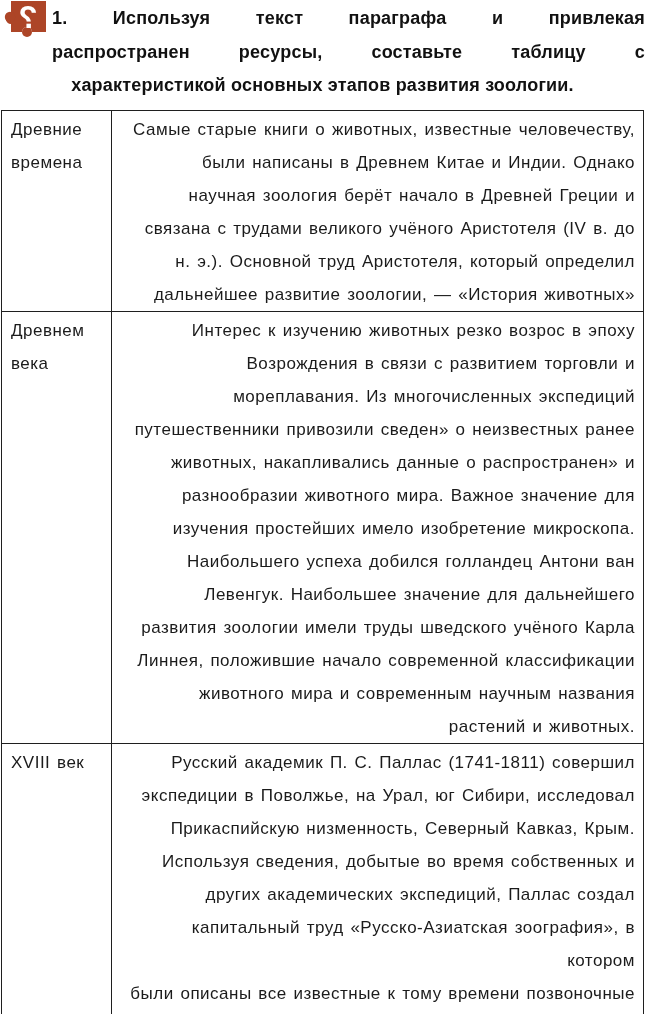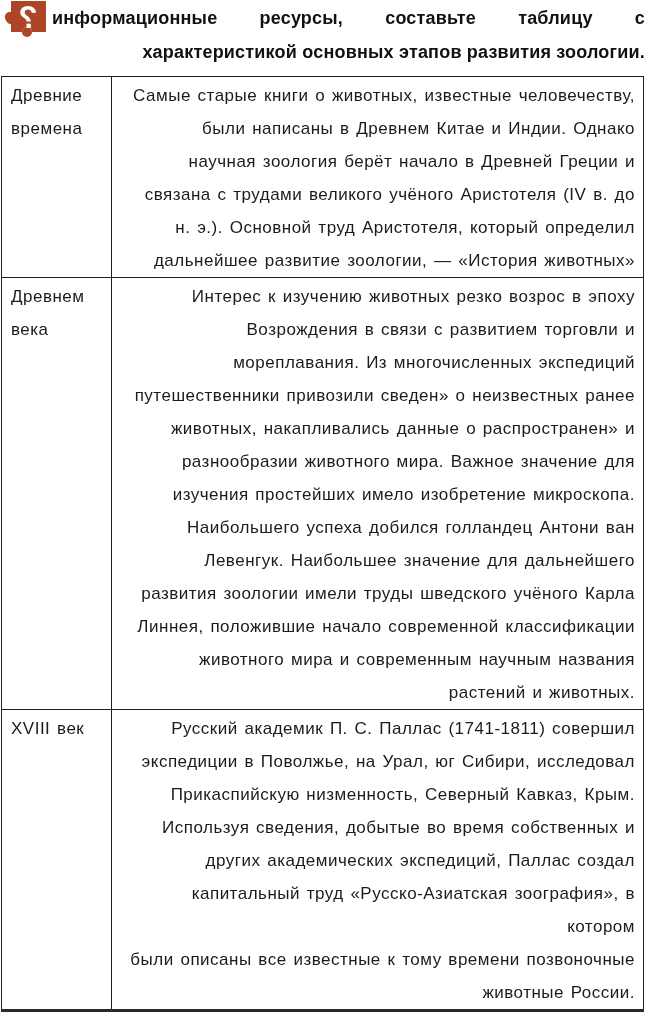--- a/index.html
+++ b/index.html
@@ -33,21 +33,21 @@
   }
 
   
   header { position:relative; padding-top:2px; }
   .logo { position:absolute; left:3px; top:1px; width:43px; height:37px; }
   .h-line {
     font-weight:700; font-size:18px; line-height:33.5px;
     letter-spacing:.2px; color:#111;
   }
   .h-justify { margin-left:52px; text-align:justify; text-align-last:justify; }
-  .h-last { margin-left:0; text-align:right; }
+  .h-last { margin-left:0; text-align:center; }
 
   
   table {
     border-collapse:collapse; table-layout:fixed;
     width:643px; margin-top:7px; margin-left:1px;
     background:transparent;
   }
   td {
     border:1px solid #1f1f1f;
     vertical-align:top;
@@ -69,21 +69,22 @@
 
 <header>
   <div class="logo">
     <svg width="43" height="37" viewBox="0 0 43 37" aria-hidden="true">
       <path fill="#ad4527" d="M8,0 H43 V31 H29 a5,5 0 0 0 -10,0 H8 V23 a5.2,5.2 0 0 1 0-10.4 Z"></path>
       <circle cx="7" cy="16" r="5.2" fill="#ad4527"></circle>
       <circle cx="24" cy="31" r="5" fill="#ad4527"></circle>
       <text transform="translate(25,27) scale(-1,1)" text-anchor="middle" font-family="Liberation Sans, DejaVu Sans, sans-serif" font-size="31" font-weight="bold" fill="#ffffff">?</text>
     </svg>
   </div>
-  <div class="h-line h-justify">информационные ресурсы, составьте таблицу с</div>
+  <div class="h-line h-justify">1. Используя текст параграфа и привлекая</div>
+  <div class="h-line h-justify">распространен ресурсы, составьте таблицу с</div>
   <div class="h-line h-last">характеристикой основных этапов развития зоологии.</div>
 </header>
 
 <table>
   <tbody>
     <tr>
       <td class="period">Древние
 времена</td>
       <td class="desc">Самые старые книги о животных, известные человечеству,
 были написаны в Древнем Китае и Индии. Однако

